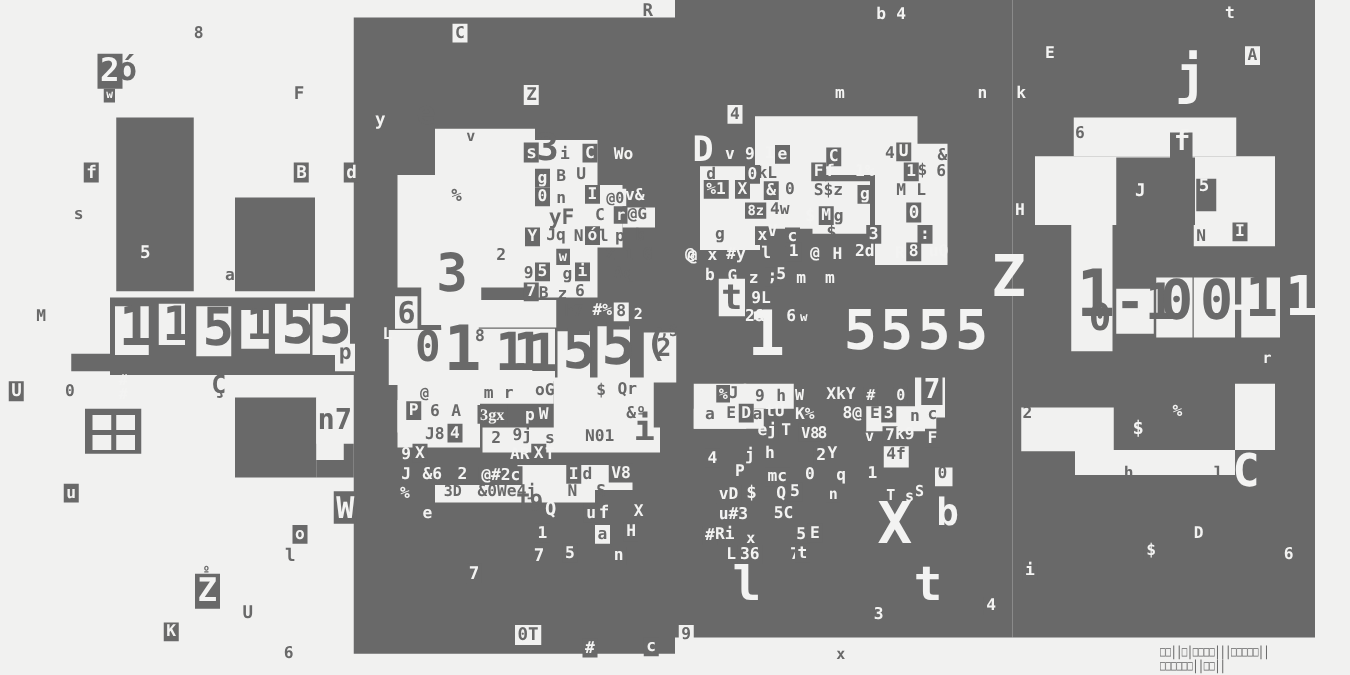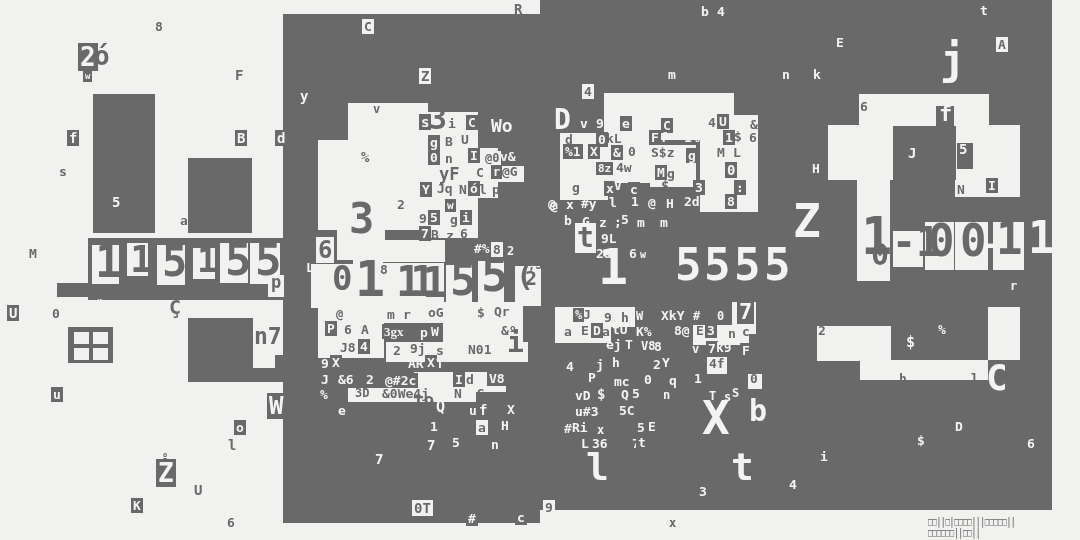--- a/index.html
+++ b/index.html
@@ -143,21 +143,21 @@
       <span class="g w" style="left: 940px; top: 39px; font-size: 42px;">j</span>
       <span class="g db" style="left: 582px; top: 84px; font-size: 13px;">4</span>
       <span class="g w" style="left: 300px; top: 89px; font-size: 14px;">y</span>
       <span class="g d" style="left: 333px; top: 78px; font-size: 26px;">e</span>
       <span class="g d" style="left: 373px; top: 103px; font-size: 12px;">v</span>
       <span class="g d" style="left: 361px; top: 150px; font-size: 14px;">%</span>
       <span class="g wb" style="left: 419px; top: 114px; font-size: 14px;">s</span>
       <span class="g d" style="left: 429px; top: 104px; font-size: 30px;">3</span>
       <span class="g d" style="left: 448px; top: 117px; font-size: 13px;">i</span>
       <span class="g wb" style="left: 466px; top: 115px; font-size: 13px;">C</span>
-      <span class="g w" style="left: 491px; top: 117px; font-size: 18px;">Wo</span>
+      <span class="g w" style="left: 491px; top: 117px; font-size: 13px;">Wo</span>
       <span class="g wb" style="left: 428px; top: 135px; font-size: 13px;">g</span>
       <span class="g d" style="left: 445px; top: 135px; font-size: 13px;">B</span>
       <span class="g d" style="left: 461px; top: 133px; font-size: 13px;">U</span>
       <span class="g wb" style="left: 428px; top: 150px; font-size: 13px;">0</span>
       <span class="g d" style="left: 445px; top: 152px; font-size: 13px;">n</span>
       <span class="g wb" style="left: 468px; top: 148px; font-size: 13px;">I</span>
       <span class="g db" style="left: 483px; top: 151px; font-size: 12px;">@0</span>
       <span class="g w" style="left: 500px; top: 150px; font-size: 13px;">v&amp;</span>
       <span class="g d" style="left: 439px; top: 166px; font-size: 17px;">yF</span>
       <span class="g d" style="left: 476px; top: 166px; font-size: 13px;">C</span>

